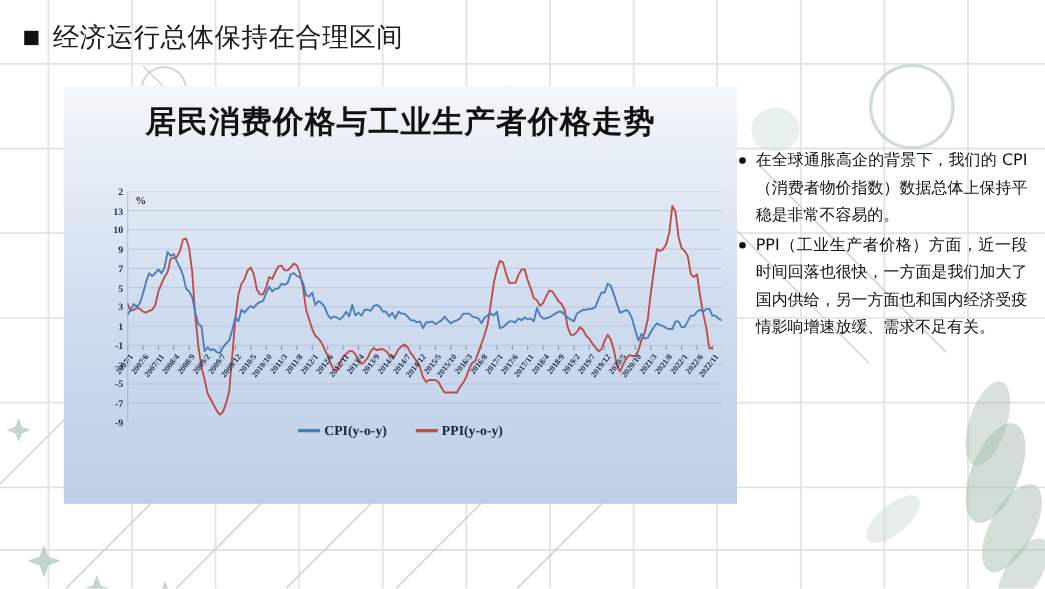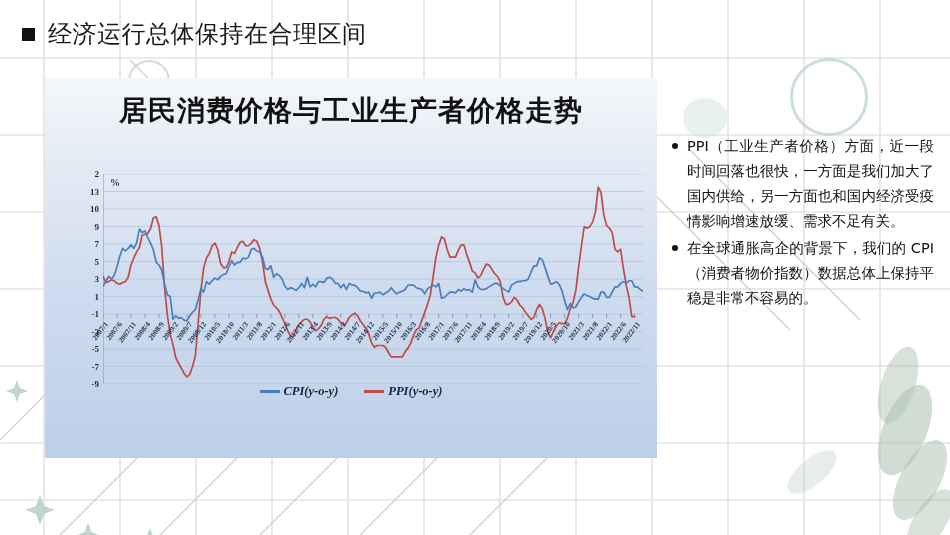--- a/index.html
+++ b/index.html
@@ -34,21 +34,21 @@
     width:13px; height:13px; background:#111; flex:0 0 auto;
   }
   #slide-title .title-text {
     font-size:24px; color:#1a1a1a; letter-spacing:.5px;
     font-family:"DejaVu Sans", sans-serif;
     white-space:nowrap;
   }
 
   
   #chart-panel {
-    position:absolute; left:45px; top:78px;
+    position:absolute; left:58px; top:78px;
     width:612px; height:380px;
     background:linear-gradient(to bottom, #f4f7fb 0%, #e7edf6 18%, #cfdcef 55%, #bccfe8 100%);
     z-index:4;
     overflow:hidden;
   }
   #chart-title {
     position:absolute; top:14px; left:0; right:0;
     text-align:center;
     font-size:28px; font-weight:700; color:#111;
     font-family:"DejaVu Serif", serif;
@@ -83,21 +83,20 @@
     font-family:"Liberation Serif", serif;
     transform-origin:left top;
     transform:rotate(-52deg) translate(-100%, 0);
     white-space:nowrap;
   }
 
   #chart-legend {
     position:absolute; left:0; right:0; top:306px;
     display:flex; justify-content:center; align-items:center; gap:26px;
     pointer-events:none;
-    font-style:italic;
   }
   .legend-item { display:flex; align-items:center; gap:4px; }
   .legend-swatch { width:20px; height:2.5px; display:inline-block; }
   .legend-text {
     font-size:12.5px; font-weight:700; color:#12243f;
     font-family:"Liberation Serif", serif;
   }
 
   
   #notes {
@@ -317,19 +316,19 @@
     <div class="legend-item">
       <span class="legend-swatch" id="sw-ppi" style="background: rgb(190, 75, 72);"></span>
       <span class="legend-text">PPI(y-o-y)</span>
     </div>
   </div>
 </div>
 
 <div id="notes">
   <div class="note-item">
     <span class="note-dot"></span>
-    <span class="note-text">PPI（工业生产者价格）方面，近一段时间回落也很快，一方面是我们加大了国内供给，另一方面也和国内经济受疫情影响增速放缓、需求不足有关。</span>
+    <span class="note-text">在全球通胀高企的背景下，我们的 CPI（消费者物价指数）数据总体上保持平稳是非常不容易的。</span>
   </div>
   <div class="note-item">
     <span class="note-dot"></span>
-    <span class="note-text">在全球通胀高企的背景下，我们的 CPI（消费者物价指数）数据总体上保持平稳是非常不容易的。</span>
+    <span class="note-text">PPI（工业生产者价格）方面，近一段时间回落也很快，一方面是我们加大了国内供给，另一方面也和国内经济受疫情影响增速放缓、需求不足有关。</span>
   </div>
 </div>
 
 </body></html>

